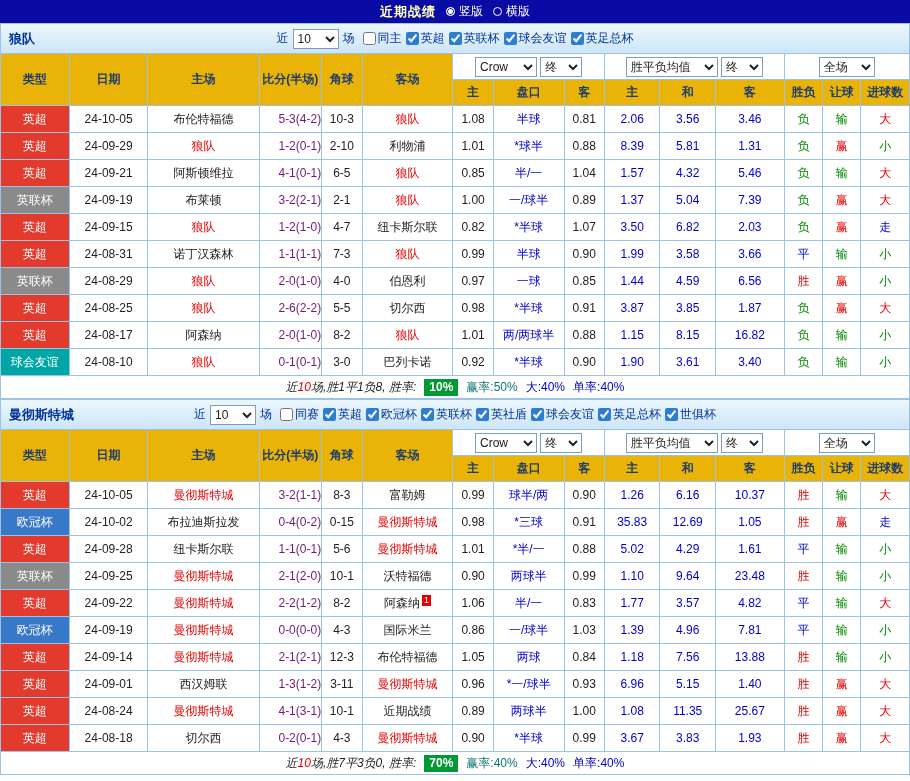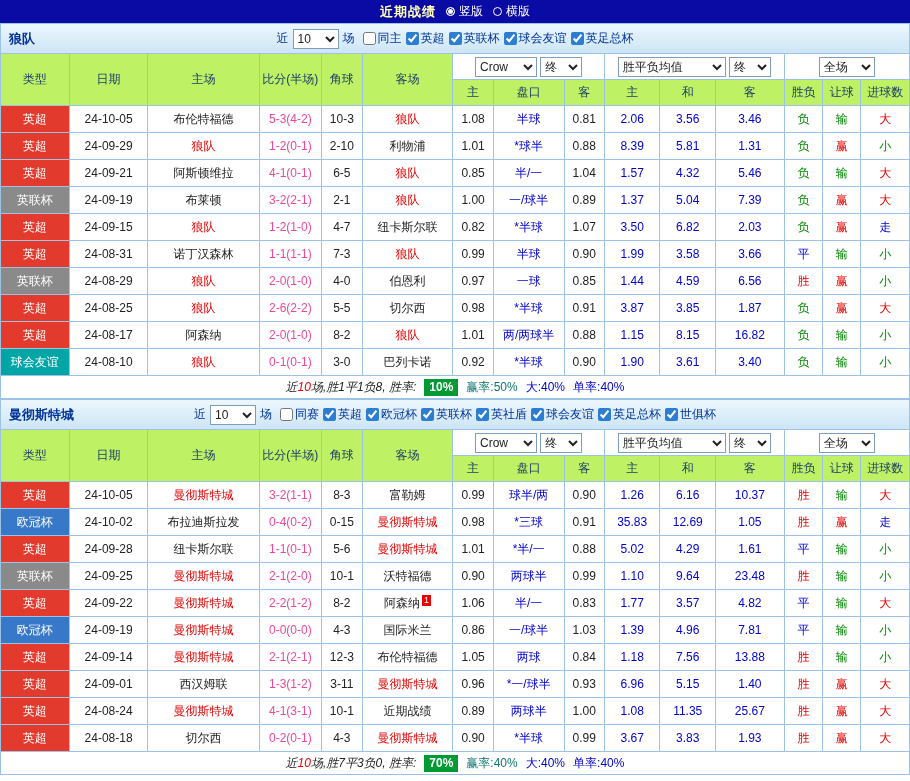--- a/index.html
+++ b/index.html
@@ -45,29 +45,29 @@
   .filters label { display: inline-flex; align-items: center; gap: 1px; color: #003399; cursor: pointer; white-space: nowrap; }
   input[type="checkbox"] { width: 13px; height: 13px; accent-color: #2d7ed0; margin: 0 1px 0 4px; }
   select {
     font-size: 12px; height: 20px; border: 1px solid #7f9db9; background: #fff; color: #222;
   }
   .games-select { width: 46px; }
 
   
   table.stats-table { width: 100%; border-collapse: collapse; table-layout: fixed; }
   th, td { border: 1px solid #9cc3e5; text-align: center; overflow: hidden; white-space: nowrap; }
-  thead th { background: #bef264; color: #1c3c6c; font-weight: normal; height: 26px; font-size: 12px; }
+  thead th { background: #eab308; color: #1c3c6c; font-weight: bold; height: 26px; font-size: 12px; }
   thead th.select-th { background: #fff; font-weight: normal; }
   .src-select { width: 62px; }
   .time-select { width: 42px; }
-  .mean-select { width: 108px; }
+  .mean-select { width: 92px; }
   .scope-select { width: 56px; }
   tbody td { height: 27px; font-size: 12px; background: #fff; color: #222; }
   td.type-cell { color: #fff; }
-  td.score-cell { color: #ec4899; cursor: pointer; }
+  td.score-cell { color: #701a75; cursor: pointer; text-align: right; }
   td.handicap-cell, td.euro-cell { color: #0000cc; }
   td.num-cell, td.date-cell, td.corner-cell { color: #222; }
   .team { color: #222; cursor: pointer; }
   .team.focus { color: #e60000; }
   .redcard {
     display: inline-block; background: #e60000; color: #fff;
     font-size: 9px; line-height: 11px; padding: 0 2px; margin-left: 2px; vertical-align: top;
   }
 
   

